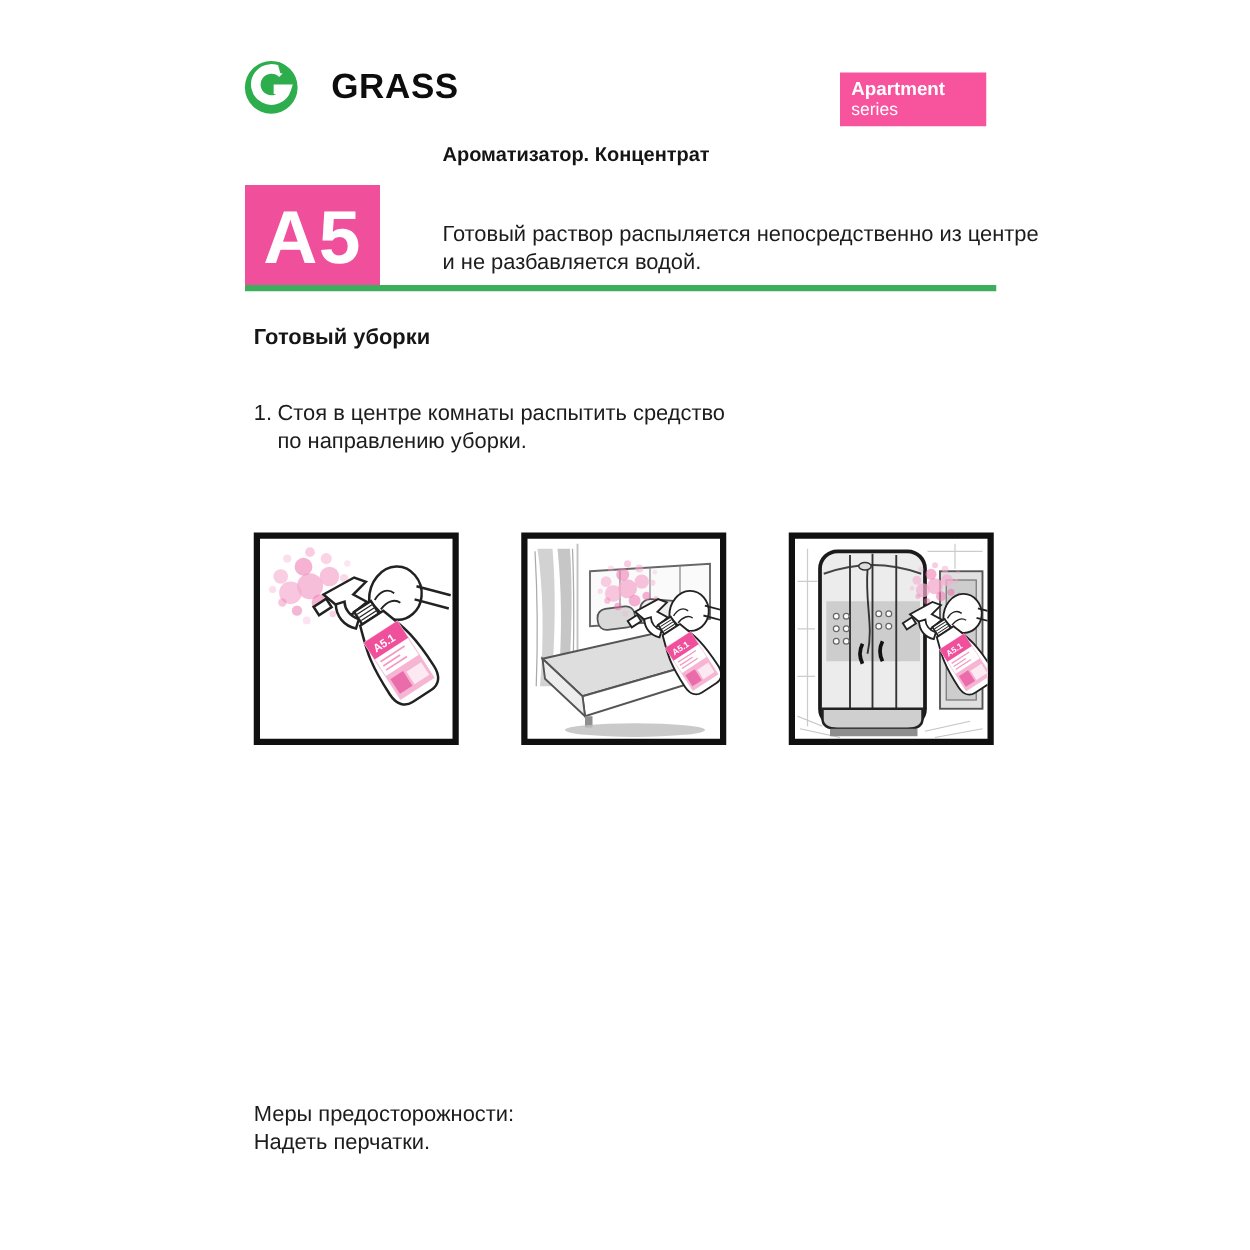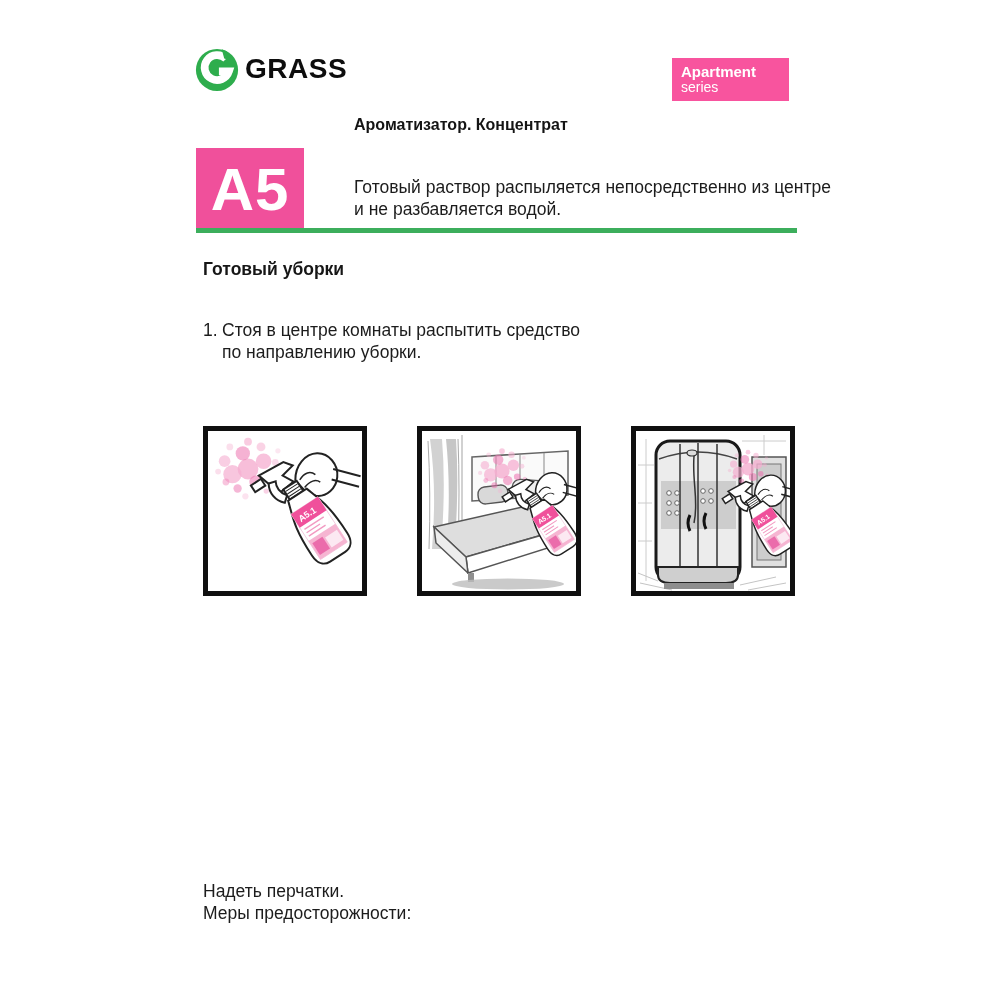--- a/index.html
+++ b/index.html
@@ -1,21 +1,21 @@
 <!DOCTYPE html>
 <html><head>
 <meta charset="utf-8">
 <style>
   html,body{margin:0;padding:0;background:#ffffff;}
   .page{
     position:relative;width:1000px;height:1000px;background:#ffffff;
     font-family:"Liberation Sans",sans-serif;color:#1f1f1f;overflow:hidden;
   }
   
-  .logo{position:absolute;left:194px;top:46px;display:flex;align-items:center;gap:5px;}
+  .logo{position:absolute;left:194px;top:46px;display:flex;align-items:center;gap:25px;}
   .logo-mark{width:46px;height:46px;}
   .logo-text{font-size:28px;font-weight:bold;color:#0d0d0d;letter-spacing:.5px;}
   .badge{
     position:absolute;left:672px;top:58px;width:117px;height:43px;
     background:#f8549e;color:#ffffff;box-sizing:border-box;padding:5px 0 0 9px;
   }
   .badge-line1{display:block;font-weight:bold;font-size:15px;line-height:17px;}
   .badge-line2{display:block;font-size:14px;line-height:15px;}
   
   .code-box{
@@ -196,17 +196,17 @@
 
       <rect x="116" y="26" width="34" height="110" fill="#e0e0e0" stroke="#555555" stroke-width="1.5"></rect>
       <rect x="121" y="33" width="24" height="96" fill="#cdcdcd" stroke="#777777" stroke-width="1"></rect>
 
       <use href="#mist" transform="translate(112,38) scale(0.8)"></use>
       <use href="#sprayer" transform="translate(90,60) rotate(-33) scale(0.73)"></use>
     </svg>
   </div>
 
   <div class="precautions">
+    <span>Меры предосторожности:</span>
     <span>Надеть перчатки.</span>
-    <span>Меры предосторожности:</span>
   </div>
 
 </div>
 
 </body></html>

